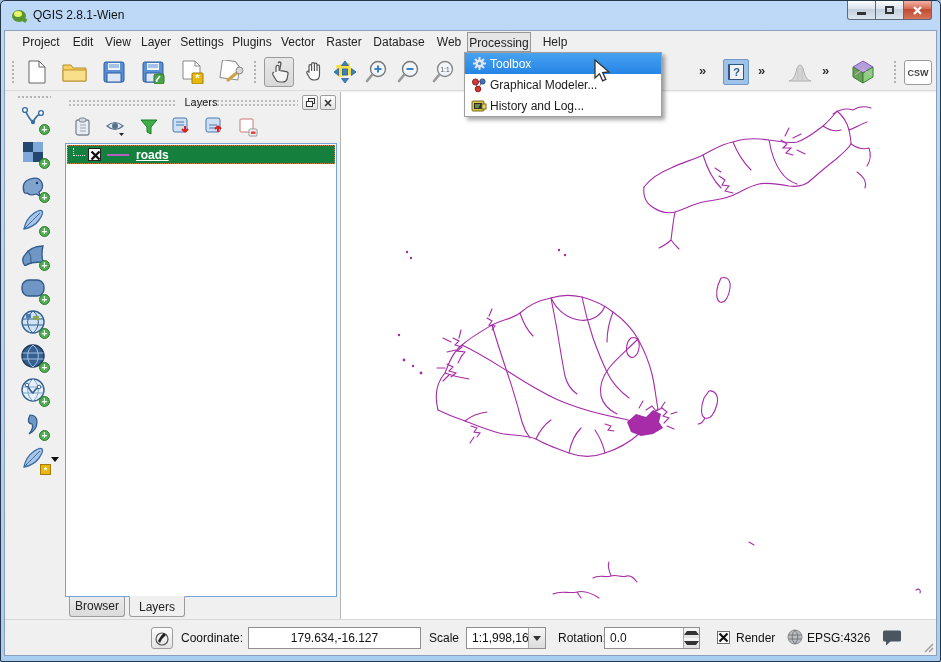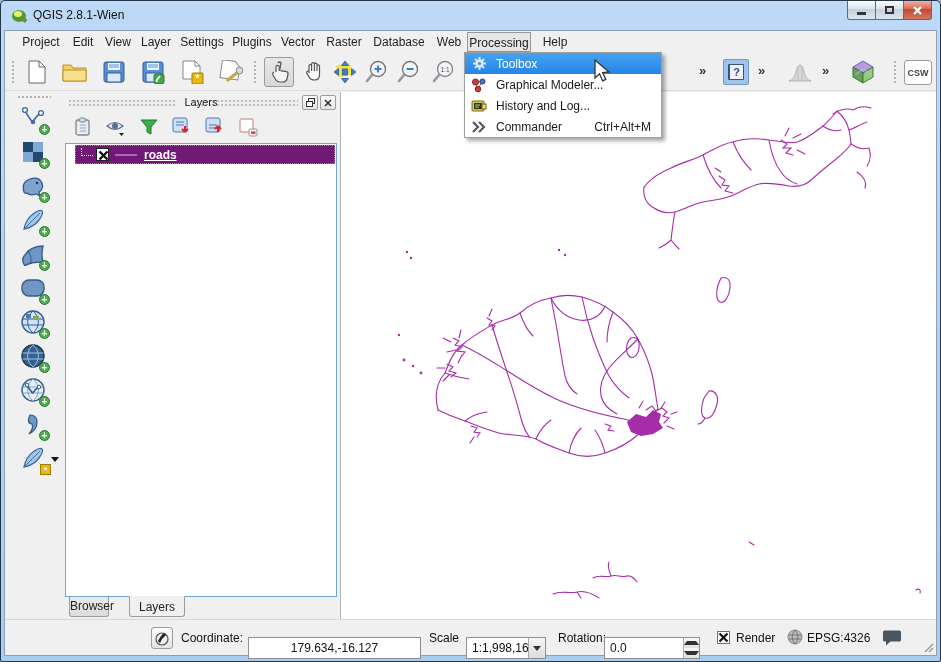--- a/index.html
+++ b/index.html
@@ -46,54 +46,54 @@
   
   .layers-panel{position:absolute;left:57px;top:61px;width:278px;bottom:36px;background:#f0f0f0;}
   .dock-title{position:absolute;left:2px;right:2px;top:2px;height:17px;}
   .dock-title .dots{position:absolute;top:5px;height:8px;background-image:radial-gradient(#bdbdbd 1px,transparent 1.2px);background-size:4px 4px;}
   .dock-title .label{position:absolute;left:0;right:0;text-align:center;font-size:11px;color:#222;top:2px;}
   .dock-btn{position:absolute;top:1px;width:16px;height:15px;border:1px solid #9c9c9c;border-radius:2px;background:linear-gradient(#fefefe,#e3e3e3);
     display:flex;align-items:center;justify-content:center;font-size:9px;color:#333;}
   .panel-tools{position:absolute;left:4px;top:21px;height:28px;right:4px;}
   .ptool{position:absolute;top:2px;width:26px;height:24px;display:flex;align-items:center;justify-content:center;}
   .layer-tree{position:absolute;left:3px;right:3px;top:51px;bottom:22px;background:#fff;border:1px solid #72a5d8;}
-  .layer-row{position:absolute;left:1px;right:1px;top:1px;height:19px;background:#701a75;outline:1px dotted #c87f37;outline-offset:-1px;
-    display:flex;align-items:center;margin-left:8px;}
+  .layer-row{position:absolute;left:1px;right:1px;top:1px;height:19px;background:#15803d;outline:1px dotted #c87f37;outline-offset:-1px;
+    display:flex;align-items:center;}
   .tree-dots{width:12px;height:8px;border-left:1px dotted #dbe6f2;border-bottom:1px dotted #dbe6f2;margin:0 3px 6px 6px;}
   .layer-check{width:13px;height:13px;background:#fff;border:1px solid #222;position:relative;margin-right:6px;}
   .layer-check svg{position:absolute;left:1px;top:1px;}
   .layer-symbol{width:22px;height:2px;background:#b45fc3;margin-right:7px;}
   .layer-name{font-size:12px;color:#fff;font-weight:bold;text-decoration:underline;}
   .panel-tabs{position:absolute;left:3px;bottom:1px;height:21px;right:3px;}
   .ptab{position:absolute;top:0;height:20px;border:1px solid #9b9b9b;border-top:none;border-radius:0 0 3px 3px;
     font-size:12px;color:#222;text-align:center;line-height:18px;background:linear-gradient(#eaeaea,#dcdcdc);}
   .ptab.active{background:#f0f0f0;height:21px;border-top:1px solid #f0f0f0;margin-top:-1px;line-height:21px;}
   
   .map{position:absolute;left:335px;top:61px;right:0;bottom:36px;background:#fff;border-left:1px solid #b5b5b5;}
   
   .statusbar{position:absolute;left:0;right:0;bottom:0;height:36px;background:#f0f0f0;border-top:1px solid #d9d9d9;}
   .sb-label{position:absolute;font-size:12px;color:#111;top:11px;}
-  .sb-input{position:absolute;top:17px;height:22px;background:#fff;border:1px solid #8f8f8f;font-size:12px;color:#111;
+  .sb-input{position:absolute;top:7px;height:22px;background:#fff;border:1px solid #8f8f8f;font-size:12px;color:#111;
     display:flex;align-items:center;}
   .sb-btn{position:absolute;top:7px;width:22px;height:22px;border:1px solid #9c9c9c;border-radius:3px;background:linear-gradient(#fcfcfc,#e4e4e4);
     display:flex;align-items:center;justify-content:center;}
   .combo-arrow{position:absolute;right:0;top:0;bottom:0;width:17px;border-left:1px solid #aaa;background:linear-gradient(#f6f6f6,#dcdcdc);
     display:flex;align-items:center;justify-content:center;}
   .tri-down{width:0;height:0;border-left:4px solid transparent;border-right:4px solid transparent;border-top:5px solid #333;}
   .spin{position:absolute;right:0;top:0;bottom:0;width:16px;border-left:1px solid #aaa;display:flex;flex-direction:column;}
   .spin div{flex:1;display:flex;align-items:center;justify-content:center;background:linear-gradient(#f8f8f8,#e0e0e0);}
   .tri-up-s{width:0;height:0;border-left:3.5px solid transparent;border-right:3.5px solid transparent;border-bottom:4px solid #333;}
   .tri-down-s{width:0;height:0;border-left:3.5px solid transparent;border-right:3.5px solid transparent;border-top:4px solid #333;}
   .check{width:13px;height:13px;background:#fff;border:1px solid #707070;position:relative;}
   
   .popup{position:absolute;left:463px;top:51px;width:198px;background:#fff;border:1px solid #a0a0a0;
     box-shadow:3px 3px 4px rgba(0,0,0,0.35);z-index:50;}
   .pitem{position:relative;height:21px;display:flex;align-items:center;font-size:12px;color:#1a1a1a;}
   .pitem .ic{width:22px;display:flex;justify-content:center;margin-left:3px;}
-  .pitem .lbl{margin-left:6px;}
+  .pitem .lbl{}
   .pitem .sc{position:absolute;right:10px;font-size:12px;color:#1a1a1a;}
   .pitem.hl{background:linear-gradient(#47a2f0,#2585e6);color:#fff;}
   .cursor{position:absolute;left:591px;top:58px;z-index:60;}
   
   .resize-grip{position:absolute;right:2px;bottom:2px;}
 </style>
 </head>
 <body>
 
 <div class="window">
@@ -420,21 +420,21 @@
             <svg width="11" height="11" viewBox="0 0 11 11">
               <path d="M1.5 1.5 L9.5 9.5 M9.5 1.5 L1.5 9.5" stroke="#111" stroke-width="2.4"></path>
             </svg>
           </div>
           <div class="layer-symbol"></div>
           <span class="layer-name">roads</span>
         </div>
       </div>
 
       <div class="panel-tabs">
-        <div class="ptab" style="left:4px;width:40px">Browser</div>
+        <div class="ptab" style="left:4px;width:56px">Browser</div>
         <div class="ptab active" style="left:64px;width:56px">Layers</div>
       </div>
     </div>
 
     <div class="map">
       <svg width="603" height="535" viewBox="0 0 603 535">
         <g stroke="#a62ca8" fill="none" stroke-width="1.1" stroke-linecap="round">
 
           <path d="M97,318 C93,302 96,290 104,281 C109,268 113,259 121,253 C130,245 139,240 151,233 C163,227 171,227 179,221 C189,212 199,208 210,206 C222,202 232,203 241,205 C252,208 263,213 272,220 C283,228 292,238 297,247 C303,258 308,270 311,282 C314,295 315,307 317,317"></path>
           <path d="M317,317 C308,324 303,333 299,341 C289,350 277,357 264,361 C251,366 239,365 228,361 C214,356 203,352 195,347 C182,342 170,344 158,341 C146,338 134,333 124,329 C112,325 103,321 97,318"></path>
@@ -571,27 +571,18 @@
       <span class="ic">
         <svg width="16" height="14" viewBox="0 0 16 14">
           <rect x="1" y="2" width="12" height="10" rx="1" fill="#d8c64a" stroke="#7a6a1a"></rect>
           <rect x="3" y="4" width="8" height="6" fill="#2e2e2e"></rect>
           <path d="M4 6 h5 M4 8 h4" stroke="#9fe06a"></path>
           <rect x="11" y="5" width="4" height="5" fill="#e6d868" stroke="#7a6a1a"></rect>
         </svg>
       </span>
       <span class="lbl">History and Log...</span>
     </div>
-    <div class="pitem">
-      <span class="ic">
-        <svg width="16" height="14" viewBox="0 0 16 14">
-          <path d="M2 2 l5 5 -5 5 M8 2 l5 5 -5 5" fill="none" stroke="#4a5a6a" stroke-width="2.2"></path>
-        </svg>
-      </span>
-      <span class="lbl">Commander</span>
-      <span class="sc">Ctrl+Alt+M</span>
-    </div>
   </div>
 
   <svg class="cursor" width="20" height="24" viewBox="0 0 20 24">
     <path d="M3 1 L3 19 L7.5 14.8 L10.6 21.8 L13.8 20.4 L10.7 13.6 L17 13 Z" fill="#fff" stroke="#333" stroke-width="1.3"></path>
   </svg>
 </div>
 
 </body></html>

